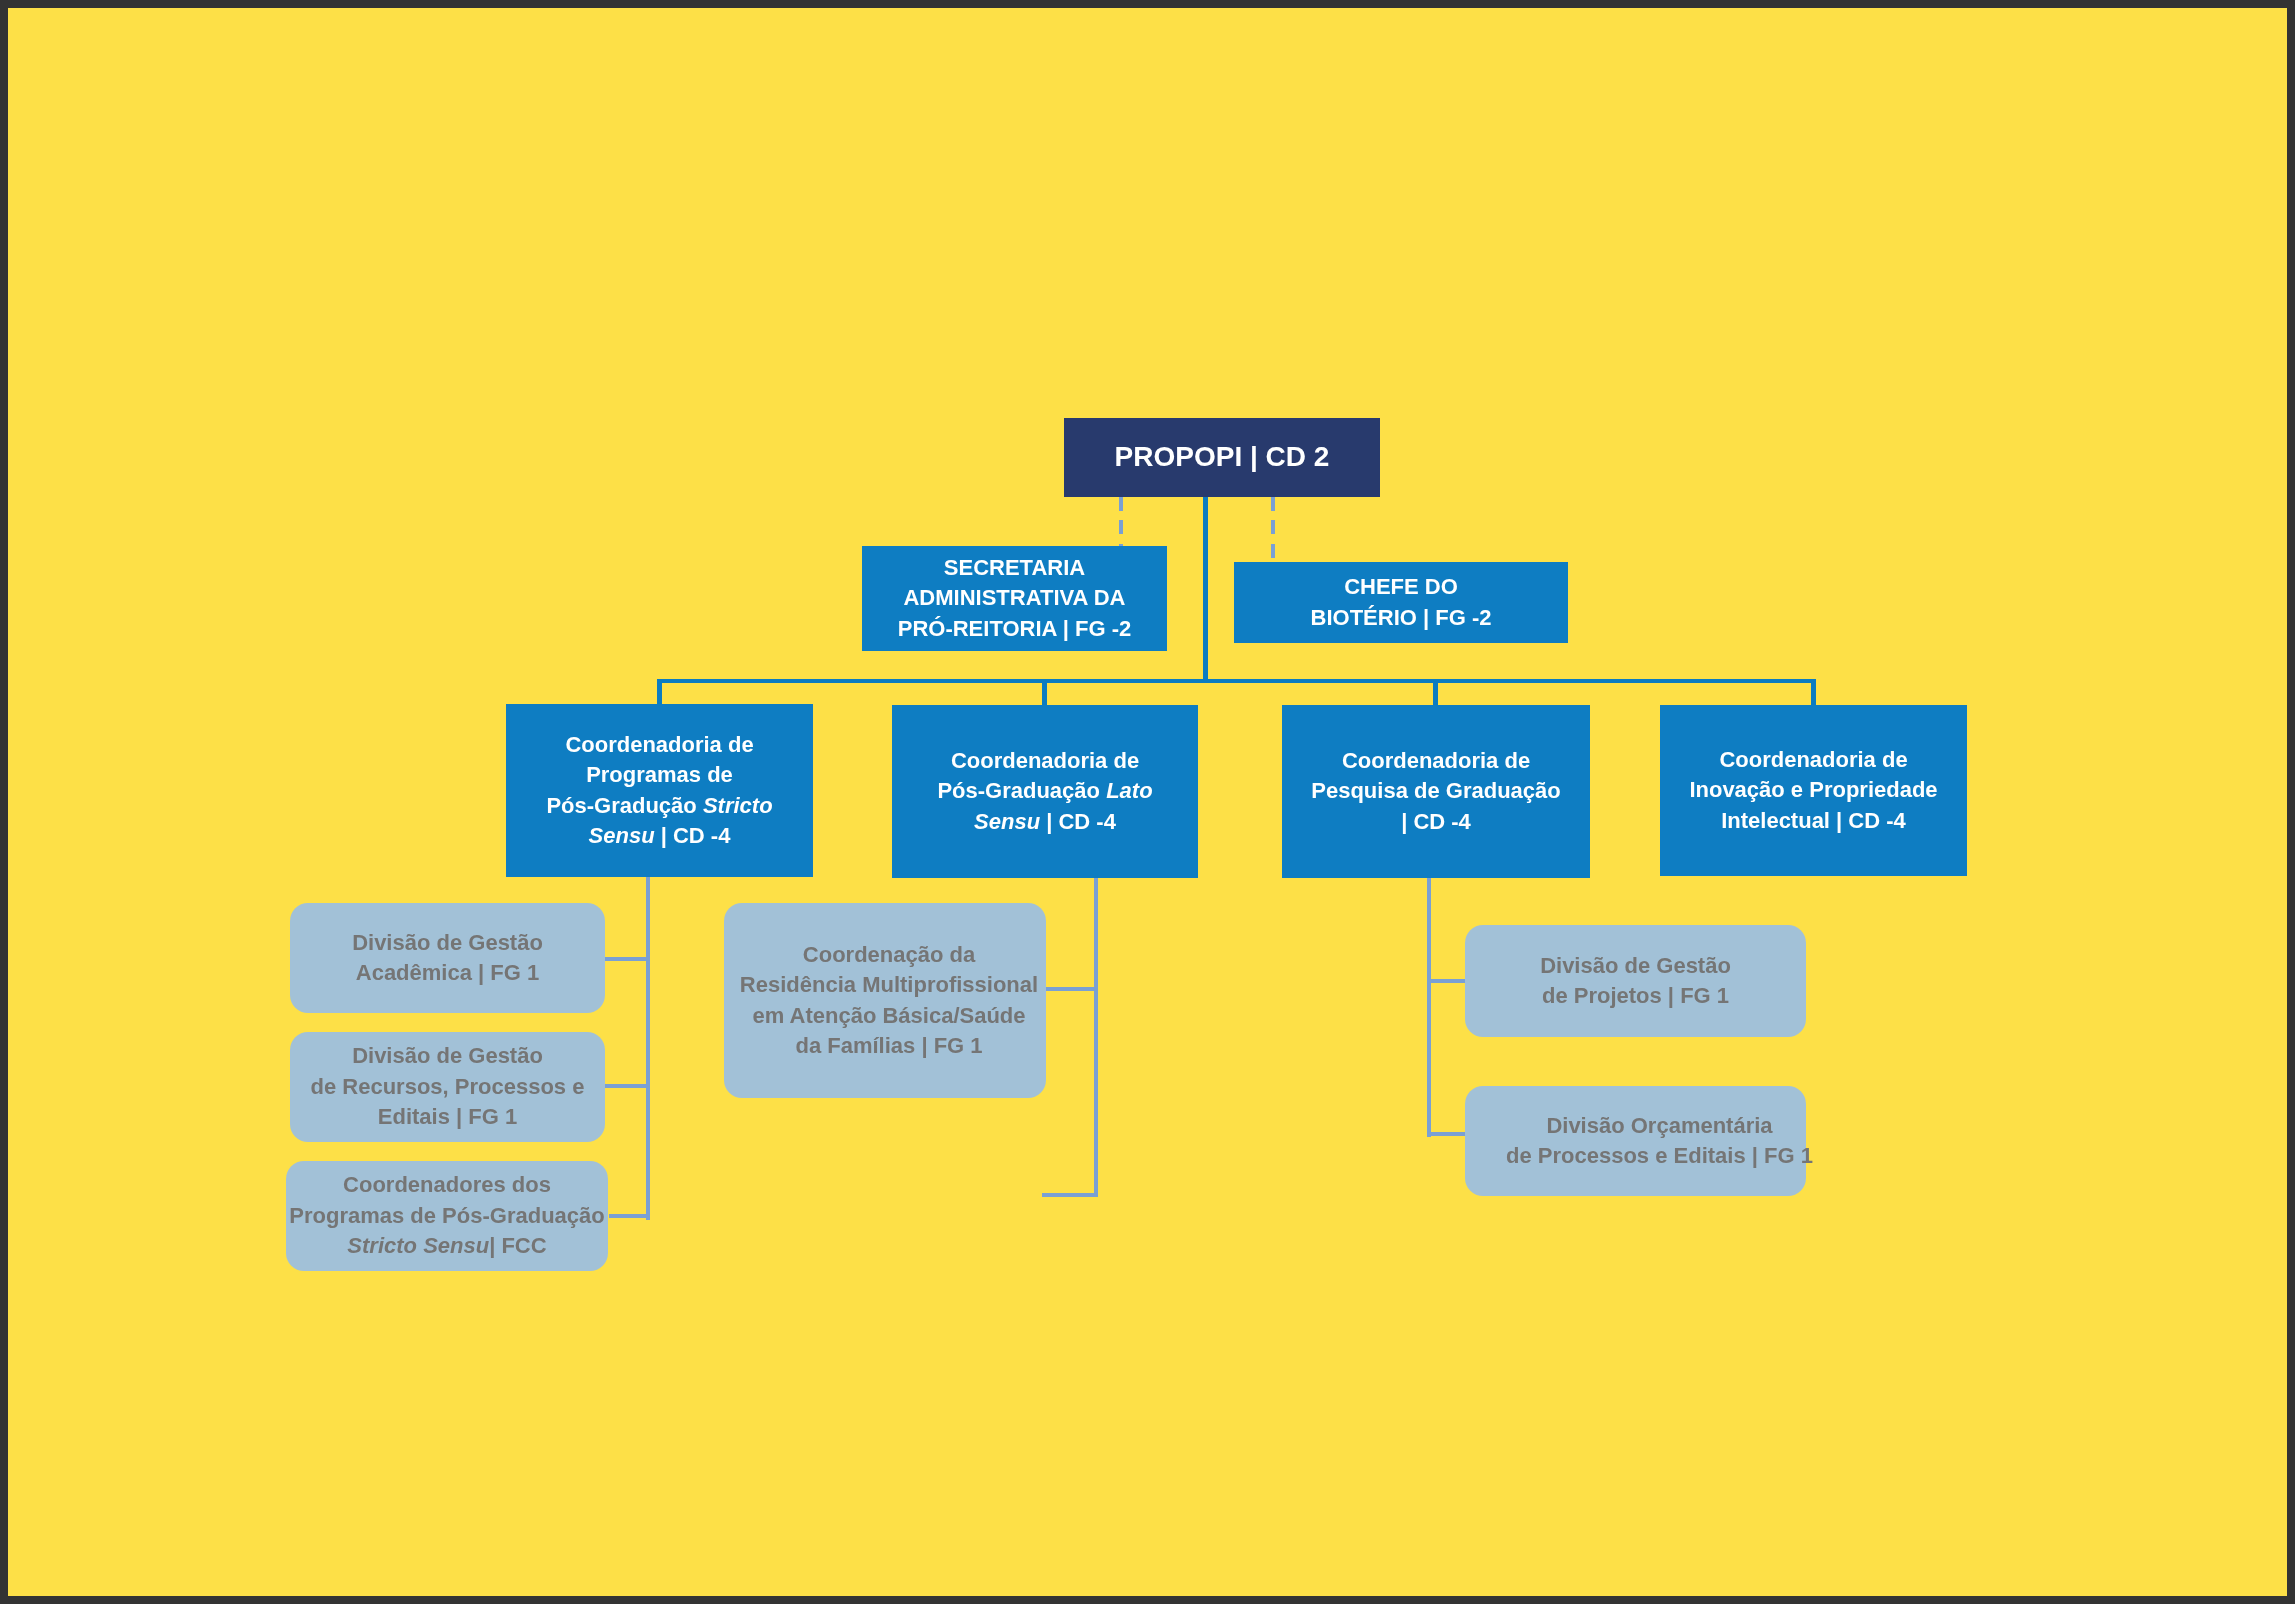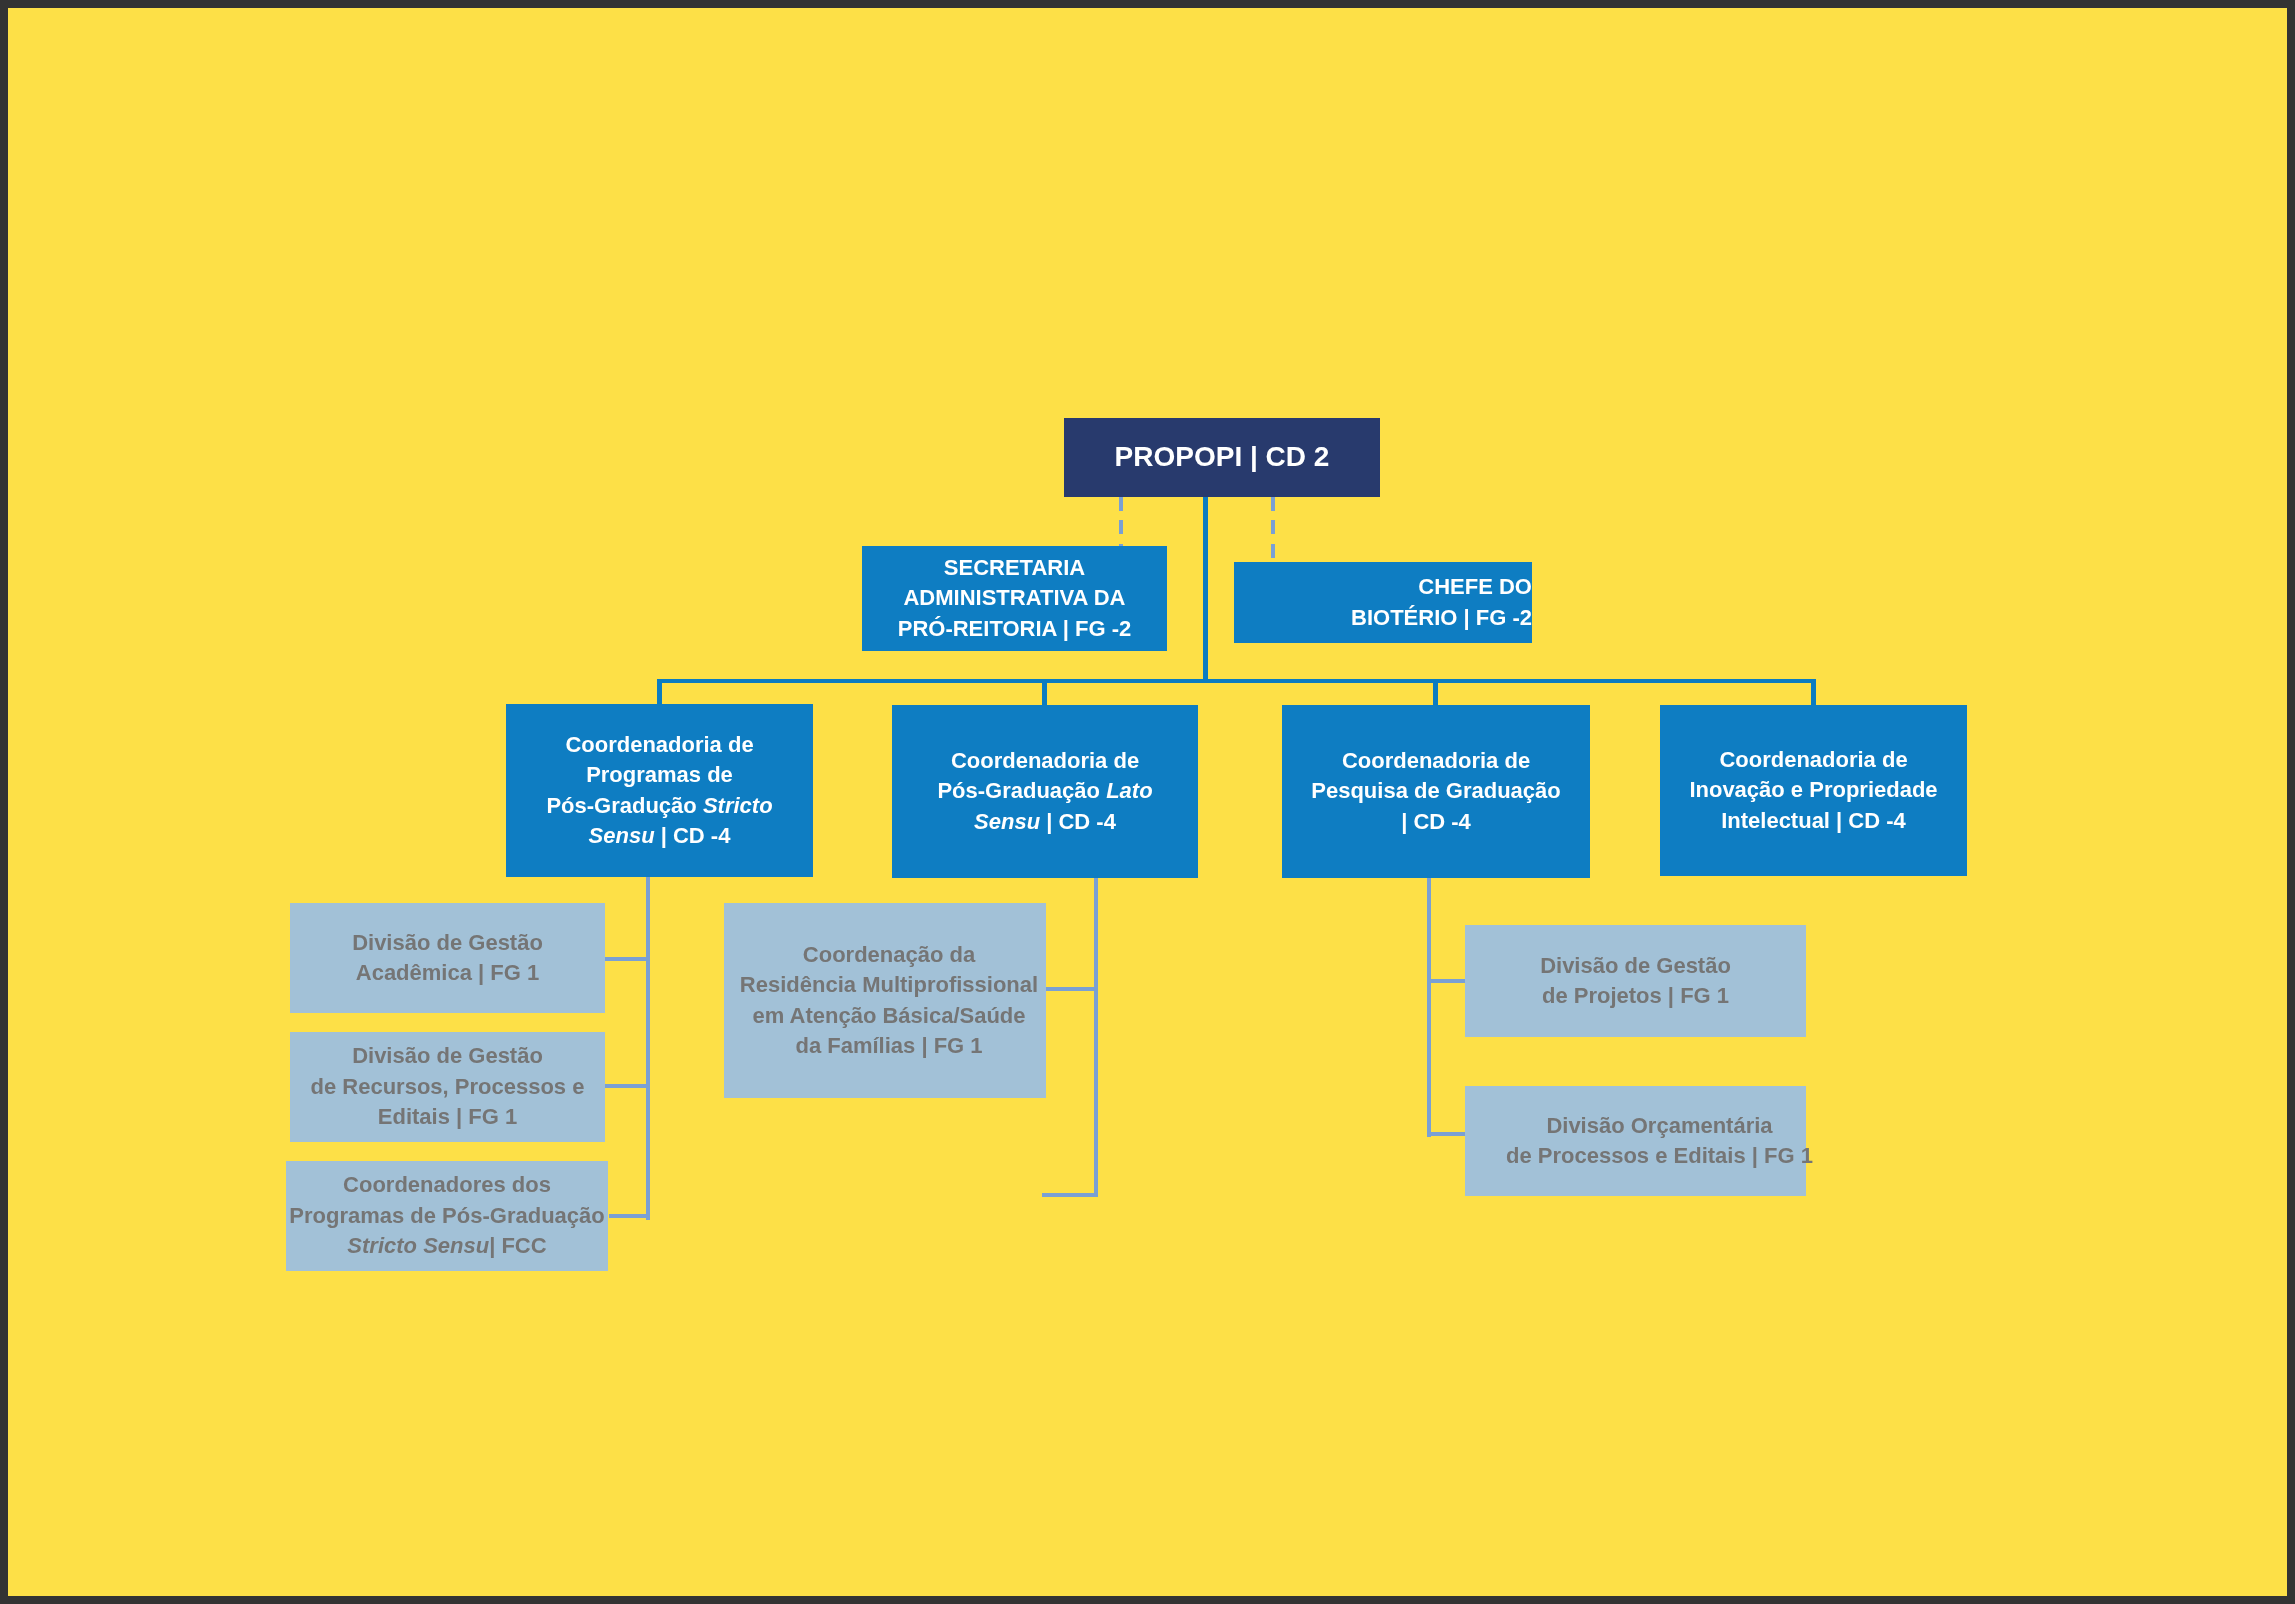--- a/index.html
+++ b/index.html
@@ -32,21 +32,21 @@
     justify-content: center;
     text-align: center;
     font-weight: bold;
     font-size: 22px;
   }
   .node .ln { line-height: 30.5px; white-space: pre; }
   .node i { font-style: italic; }
 
   .navy  { background: var(--navy, #283a6d); color: #ffffff; font-size: 28px; }
   .blue  { background: var(--blue, #0e7dc2); color: #ffffff; }
-  .light { background: var(--light_box, #a2c1d7); color: var(--gray_text, #757575); }
+  .light { background: var(--light_box, #a2c1d7); color: var(--gray_text, #757575); border-radius: 18px; }
 
   .hline, .vline, .stub {
     position: absolute;
     background: var(--connector, #0b7cc1);
   }
   .lt { background: var(--connector_light, #7aa0d4); }
 
   .vdash {
     position: absolute;
     background: repeating-linear-gradient(
@@ -88,21 +88,21 @@
   <div class="node navy" style="left:1056px; top:410px; width:316px; height:79px;">
     <div class="ln"><span>PROPOPI | CD 2</span></div>
   </div>
 
   <div class="node blue" style="left:854px; top:538px; width:305px; height:105px;">
     <div class="ln"><span>SECRETARIA</span></div>
     <div class="ln"><span>ADMINISTRATIVA DA</span></div>
     <div class="ln"><span>PRÓ-REITORIA | FG -2</span></div>
   </div>
 
-  <div class="node blue" style="left:1226px; top:554px; width:298px; height:81px;align-items:flex-end;">
+  <div class="node blue" style="left:1226px; top:554px; width:334px; height:81px;">
     <div class="ln"><span>CHEFE DO</span></div>
     <div class="ln"><span>BIOTÉRIO | FG -2</span></div>
   </div>
 
   <div class="node blue" style="left:498px; top:696px; width:307px; height:173px;">
     <div class="ln"><span>Coordenadoria de</span></div>
     <div class="ln"><span>Programas de</span></div>
     <div class="ln"><span>Pós-Gradução </span><i>Stricto</i></div>
     <div class="ln"><i>Sensu</i><span> | CD -4</span></div>
   </div>

